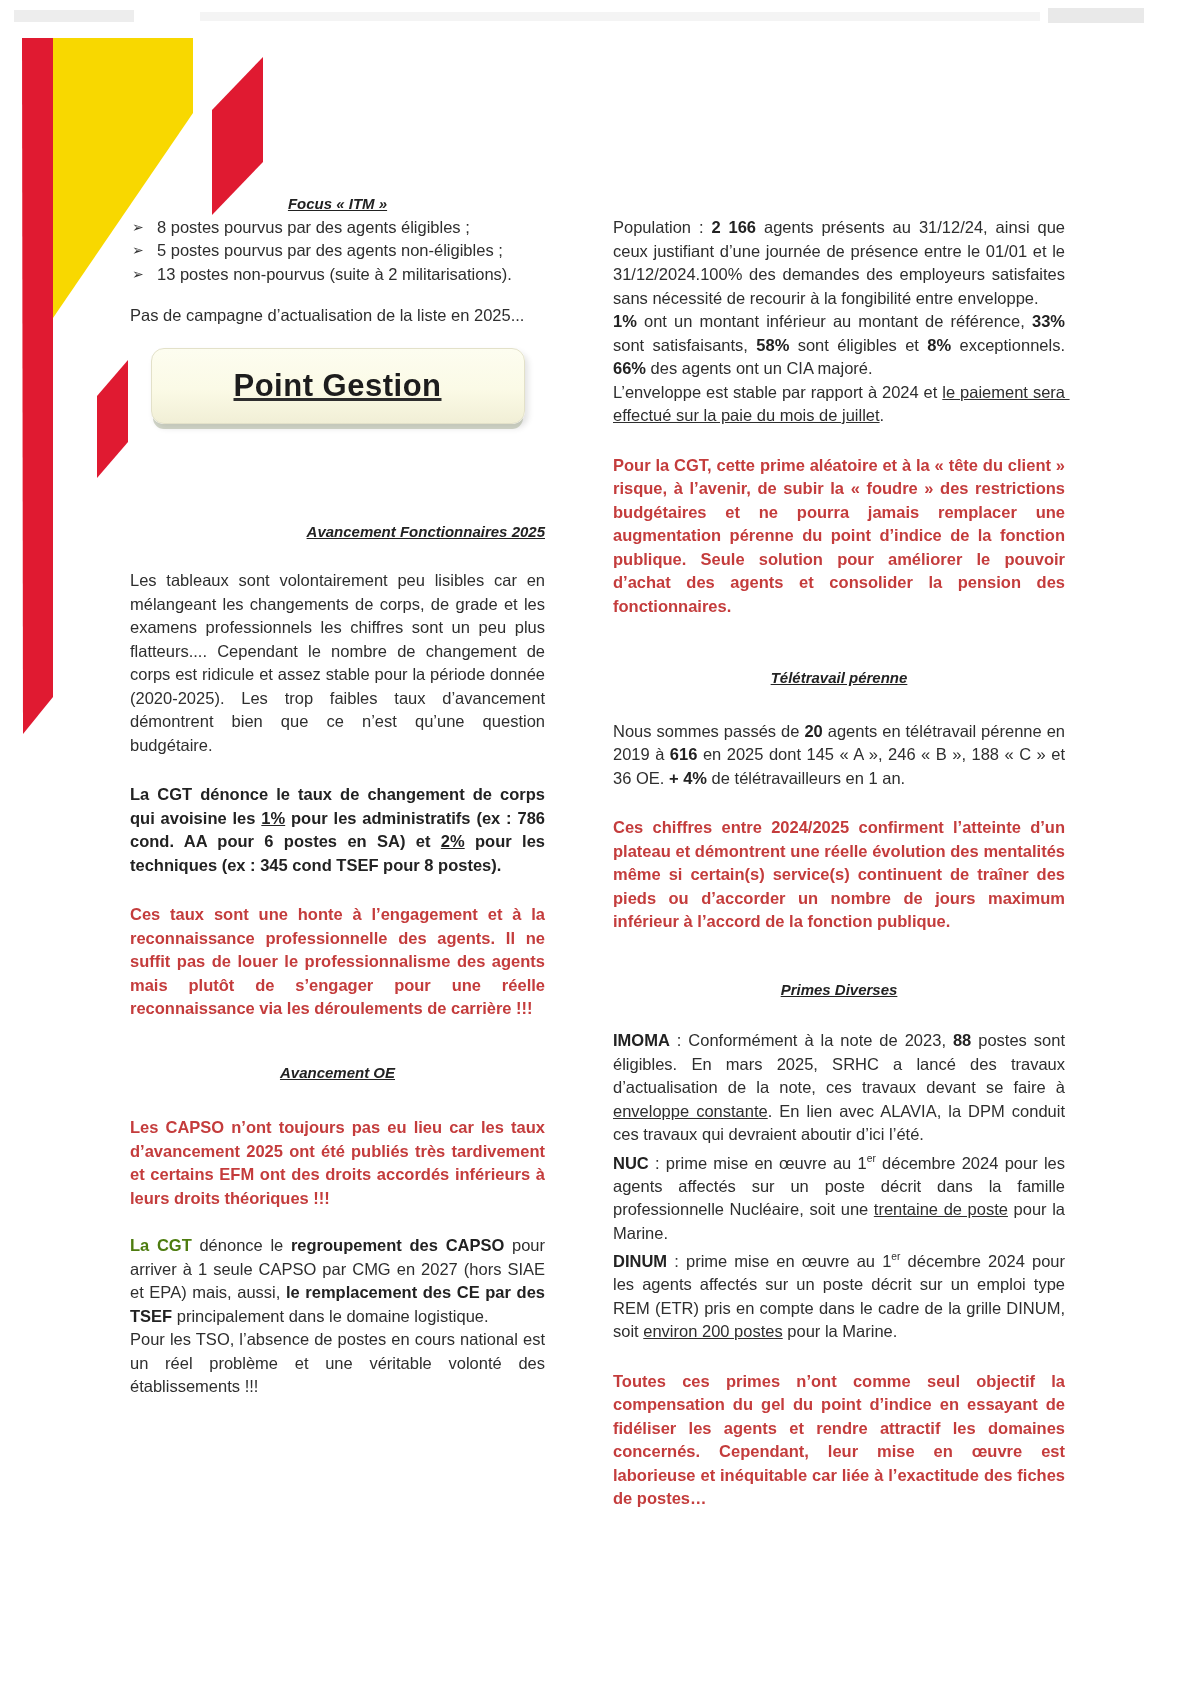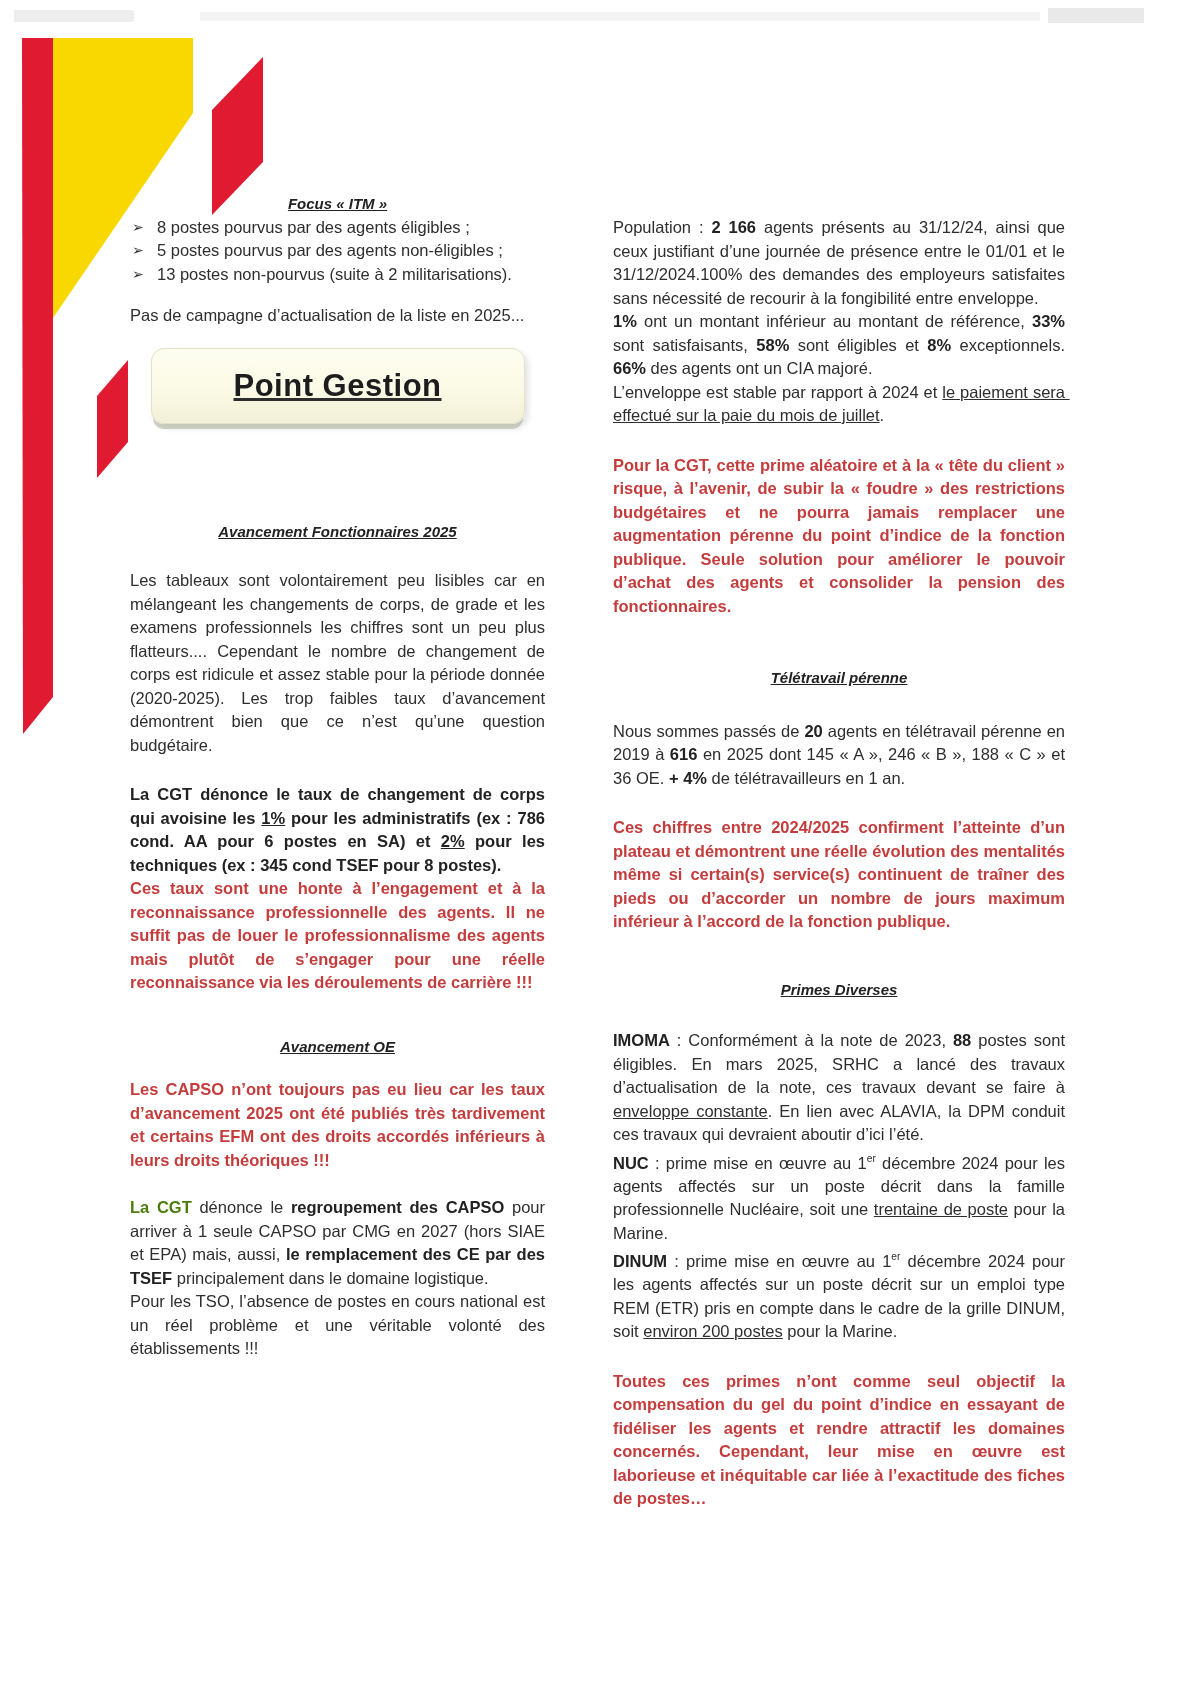--- a/index.html
+++ b/index.html
@@ -66,31 +66,31 @@
       <span>13 postes non-pourvus (suite à 2 militarisations).</span>
     </li>
   </ul>
 
   <p style="margin-top:18px;">Pas de campagne d’actualisation de la liste en 2025...</p>
 
   <div class="banner">
     <span>Point Gestion</span>
   </div>
 
-  <p class="h" style="margin-top:96px;">Avancement Fonctionnaires 2025</p>
+  <p class="h" style="margin-top:96px;text-align:right;">Avancement Fonctionnaires 2025</p>
 
   <p style="margin-top:26px;">Les tableaux sont volontairement peu lisibles car en mélangeant les changements de corps, de grade et les examens professionnels les chiffres sont un peu plus flatteurs.... Cependant le nombre de changement de corps est ridicule et assez stable pour la période donnée (2020-2025). Les trop faibles taux d’avancement démontrent bien que ce n’est qu’une question budgétaire.</p>
 
   <p style="margin-top:26px;"><span class="b">La CGT dénonce le taux de changement de corps qui avoisine les </span><span class="bu">1%</span><span class="b"> pour les administratifs (ex : 786 cond. AA pour 6 postes en SA) et </span><span class="bu">2%</span><span class="b"> pour les techniques (ex : 345 cond TSEF pour 8 postes).</span></p>
 
-  <p class="red" style="">Ces taux sont une honte à l’engagement et à la reconnaissance professionnelle des agents. Il ne suffit pas de louer le professionnalisme des agents mais plutôt de s’engager pour une réelle reconnaissance via les déroulements de carrière !!!</p>
+  <p class="red" style="margin-top:26px;">Ces taux sont une honte à l’engagement et à la reconnaissance professionnelle des agents. Il ne suffit pas de louer le professionnalisme des agents mais plutôt de s’engager pour une réelle reconnaissance via les déroulements de carrière !!!</p>
 
   <p class="h" style="margin-top:40px;">Avancement OE</p>
 
-  <p class="red" style="margin-top:20px;">Les CAPSO n’ont toujours pas eu lieu car les taux d’avancement 2025 ont été publiés très tardivement et certains EFM ont des droits accordés inférieurs à leurs droits théoriques !!!</p>
+  <p class="red" style="margin-top:32px;">Les CAPSO n’ont toujours pas eu lieu car les taux d’avancement 2025 ont été publiés très tardivement et certains EFM ont des droits accordés inférieurs à leurs droits théoriques !!!</p>
 
   <p style="margin-top:24px;"><span class="rb">La CGT</span><span> dénonce le </span><span class="b">regroupement des CAPSO</span><span> pour arriver à 1 seule CAPSO par CMG en 2027 (hors SIAE et EPA) mais, aussi, </span><span class="b">le remplacement des CE par des TSEF</span><span> principalement dans le domaine logistique.
 Pour les TSO, l’absence de postes en cours national est un réel problème et une véritable volonté des établissements !!!</span></p>
 </div>
 
 <div class="col" style="left:613px;top:186px;width:452px;">
 
   <p style="margin-top:30px;"><span>Population : </span><span class="b">2 166</span><span> agents présents au 31/12/24, ainsi que ceux justifiant d’une journée de présence entre le 01/01 et le 31/12/2024.100% des demandes des employeurs satisfaites sans nécessité de recourir à la fongibilité entre enveloppe.
 </span><span class="b">1%</span><span> ont un montant inférieur au montant de référence, </span><span class="b">33%</span><span> sont satisfaisants, </span><span class="b">58%</span><span> sont éligibles et </span><span class="b">8%</span><span> exceptionnels. </span><span class="b">66%</span><span> des agents ont un CIA majoré.
 L’enveloppe est stable par rapport à 2024 et </span><span class="u">le paiement sera effectué sur la paie du mois de juillet</span><span>.</span></p>

